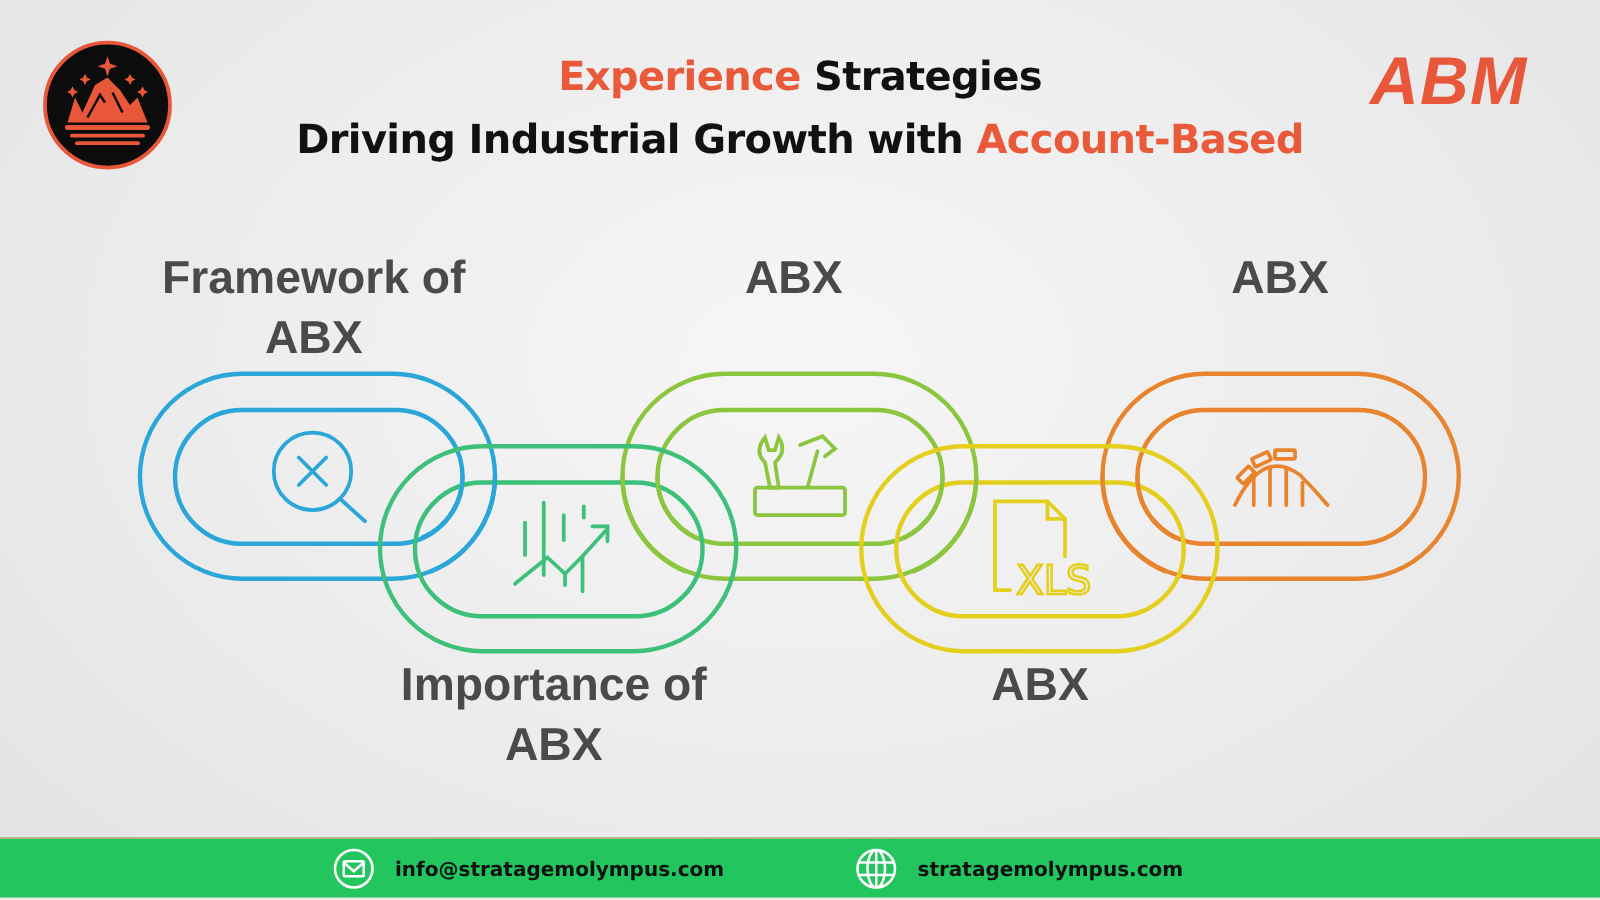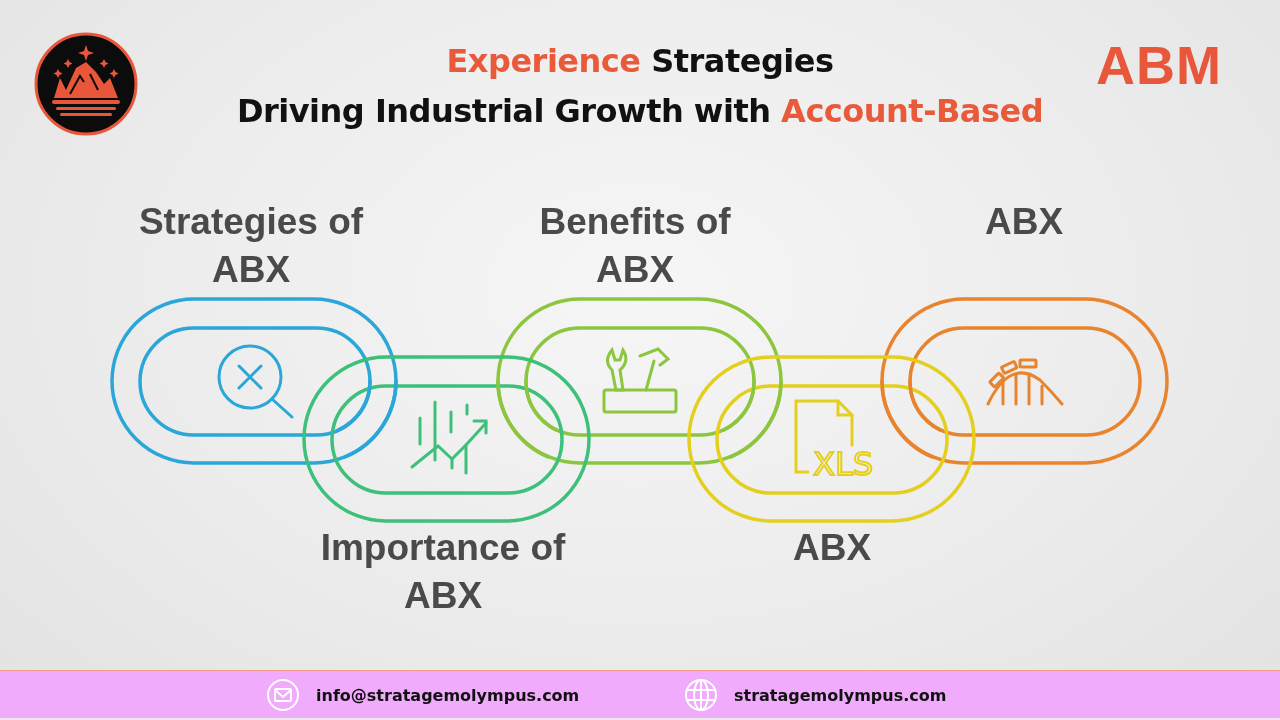--- a/index.html
+++ b/index.html
@@ -3,26 +3,26 @@
 <meta charset="utf-8">
 <style>
   html,body{margin:0;padding:0;}
   body{width:1280px;height:720px;overflow:hidden;position:relative;
     background: radial-gradient(ellipse at 50% 40%, #f6f6f6 0%, #ececec 55%, #e2e2e2 100%);
     font-family:"Liberation Sans", sans-serif;}
   .logo{position:absolute;left:34px;top:32px;width:104px;height:104px;}
   .title{position:absolute;left:200px;top:36px;width:880px;text-align:center;
     font-family:"DejaVu Sans", sans-serif;font-weight:bold;font-size:32px;line-height:50px;color:#111;letter-spacing:-0.5px;}
   .title .accent{color:#e85a3a;}
-  .abm{position:absolute;left:1096px;top:34px;font-family:"Liberation Sans",sans-serif;font-weight:bold;
+  .abm{position:absolute;left:1096px;top:34px;font-family:"Liberation Sans",sans-serif;font-weight:bold;font-style:italic;
     font-size:54px;color:#e8573a;letter-spacing:1px;}
   .label{position:absolute;text-align:center;font-family:"Liberation Sans",sans-serif;font-weight:bold;
     font-size:37px;line-height:48px;color:#4a4a4a;width:320px;}
   .chain{position:absolute;left:0;top:0;width:1280px;height:720px;}
-  .footer{position:absolute;left:0;top:670px;width:1280px;height:48px;background:#f0abfc;border-top:1px solid #f0a080;}
+  .footer{position:absolute;left:0;top:670px;width:1280px;height:48px;background:#22c55e;border-top:1px solid #f0a080;}
   .footer-item{position:absolute;top:0;height:48px;display:flex;align-items:center;color:#111;
     font-family:"DejaVu Sans",sans-serif;font-weight:bold;font-size:16px;}
   .footer-item svg{margin-right:16px;}
   .bottom-strip{position:absolute;left:0;top:718px;width:1280px;height:2px;background:#eaeaea;}
 </style>
 </head>
 <body>
 
 <svg class="logo" viewBox="0 0 104 104">
   <circle cx="52" cy="52" r="50" fill="#0c0c0c" stroke="#e8573a" stroke-width="3"></circle>
@@ -41,29 +41,28 @@
 </svg>
 
 <div class="title">
   <div><span class="accent">Experience</span><span> Strategies</span></div>
   <div><span>Driving Industrial Growth with </span><span class="accent">Account-Based</span></div>
 </div>
 
 <div class="abm">ABM</div>
 
 <div class="label" style="left:91px;top:198px;">
-  <div>Strategies of</div>
+  <div>Framework of</div>
   <div>ABX</div>
 </div>
 <div class="label" style="left:283px;top:524px;">
   <div>Importance of</div>
   <div>ABX</div>
 </div>
 <div class="label" style="left:475px;top:198px;">
-  <div>Benefits of</div>
   <div>ABX</div>
 </div>
 <div class="label" style="left:672px;top:524px;">
   <div>ABX</div>
 </div>
 <div class="label" style="left:864px;top:198px;">
   <div>ABX</div>
 </div>
 
 <svg class="chain" viewBox="0 0 1280 720">

